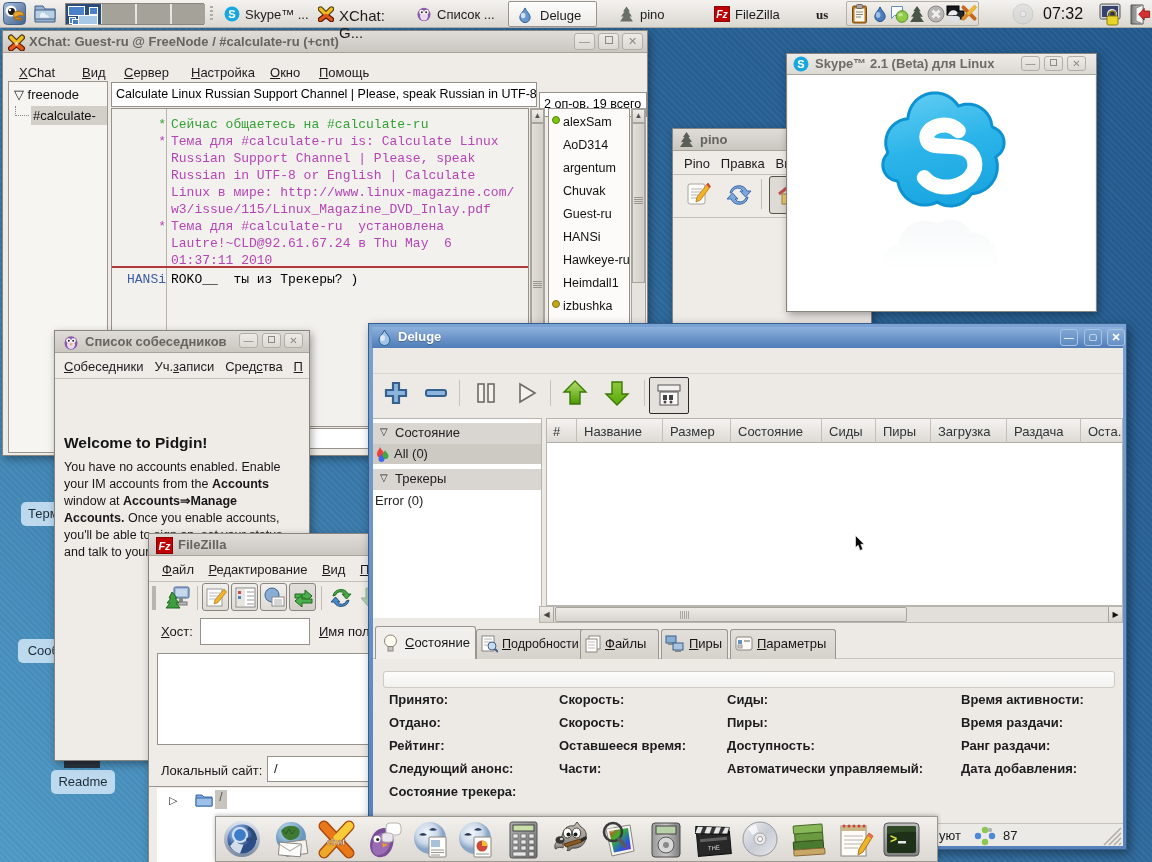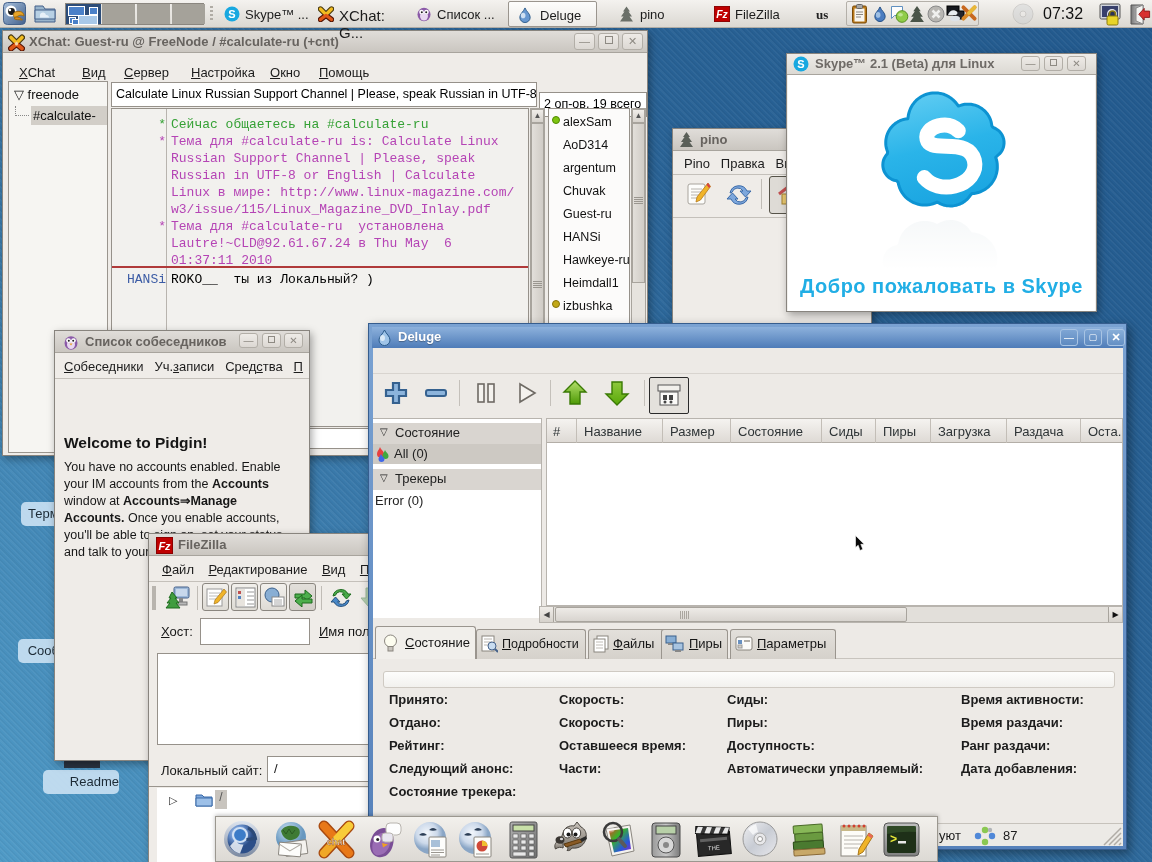--- a/index.html
+++ b/index.html
@@ -19,21 +19,21 @@
 .menu u { text-decoration:underline; }
 .deskl { position:absolute; background:rgba(200,224,242,0.92); border-radius:5px; color:#1d2b36; font-size:13px; text-align:center; }
 </style>
 </head>
 <body>
 <div id="stripes"></div>
 
 <div class="deskl" style="left:21px; top:502px; width:74px; height:24px; line-height:24px;">Терминал</div>
 <div class="deskl" style="left:18px; top:639px; width:90px; height:24px; line-height:24px;">Сообщения</div>
 <div class="abs" style="left:64px; top:756px; width:36px; height:12px; background:#2a3340; border-radius:6px 6px 0 0;"></div>
-<div class="deskl" style="left:43px; top:770px; width:76px; height:24px; line-height:24px;text-align:right;">Readme</div>
+<div class="deskl" style="left:51px; top:770px; width:64px; height:24px; line-height:24px;">Readme</div>
 
 <div class="win" id="xchat" style="left:2px; top:30px; width:646px; height:426px;">
   <div class="tbar">
     <svg class="abs" style="left:5px; top:3px;" width="17" height="17" viewBox="0 0 17 17">
       <g stroke-linecap="round" stroke-linejoin="round" fill="none">
       <path d="M3,3.5 L8.5,9 L14,3.5" stroke="#4a3a0e" stroke-width="6"></path>
       <path d="M3,14.5 L8.5,10 L14,14.5" stroke="#551505" stroke-width="6"></path>
       <path d="M3,3.5 L8.5,9 L14,3.5" stroke="#f2bc20" stroke-width="3.6"></path>
       <path d="M3,14.5 L8.5,10 L14,14.5" stroke="#e05818" stroke-width="3.6"></path>
       <path d="M8.5,9.3 L8.5,10" stroke="#f8d8a8" stroke-width="3"></path>
@@ -68,21 +68,21 @@
     <div class="abs" style="left:54px; top:0; width:1px; height:100%; background:#b8b4ae;"></div>
     <div class="abs" style="left:0; top:7px; width:54px; text-align:right;">
       <div style="height:17px; color:#35a135;">*</div>
       <div style="height:17px; color:#b544b5;">*</div>
       <div style="height:68px;"></div>
       <div style="height:17px; color:#b544b5;">*</div>
     </div>
     <div class="abs" style="left:59px; top:7px; white-space:pre;"><span style="color:#35a135;">Сейчас общаетесь на #calculate-ru</span><br><span style="color:#b544b5;">Тема для #calculate-ru is: Calculate Linux<br>Russian Support Channel | Please, speak<br>Russian in UTF-8 or English | Calculate<br>Linux в мире: http://www.linux-magazine.com/<br>w3/issue/115/Linux_Magazine_DVD_Inlay.pdf<br>Тема для #calculate-ru  установлена<br>Lautre!~CLD@92.61.67.24 в Thu May  6<br>01:37:11 2010</span></div>
     <div class="abs" style="left:0; top:157px; width:100%; height:2px; background:#b03a3a;"></div>
     <div class="abs" style="left:15px; top:162px; color:#3c5ca5;">HANSi</div>
-    <div class="abs" style="left:59px; top:162px; color:#000; white-space:pre;">ROKO__  ты из Локальный? )</div>
+    <div class="abs" style="left:59px; top:162px; color:#000; white-space:pre;">ROKO__  ты из Трекеры? )</div>
   </div>
 
   <div class="abs" style="left:527px; top:77px; width:15px; height:319px; background:#e6e3de; border:1px solid #a8a49d;">
     <div class="abs" style="left:0px; top:0px; width:13px; height:14px; background:linear-gradient(#f0ede9,#d6d2cc); border:1px solid #a8a49d; font-size:8px; text-align:center; line-height:12px; color:#555;">▲</div>
     <div class="abs" style="left:0px; top:14px; width:13px; height:291px; background:linear-gradient(90deg,#e2dfda,#d0ccc6); border:1px solid #a8a49d;"></div>
     <div class="abs" style="left:2px; top:172px; width:9px; height:1px; box-shadow:0 2px 0 #9a968f, 0 4px 0 #9a968f, 0 6px 0 #9a968f; background:#9a968f;"></div>
   </div>
 
   <div class="abs" style="left:545px; top:77px; width:82px; height:319px; background:#fcfbfa; border:1px solid #96918a; overflow:hidden; font-size:13px;">
     <div class="abs" style="left:3px; top:7px; width:8px; height:8px; border-radius:50%; background:#7ec410; border:1px solid #4f8a00;"></div>
@@ -181,21 +181,20 @@
         <path transform="rotate(-14 64 60)" d="M125.5,62.0 L125.9,64.2 L126.0,66.3 L125.8,68.5 L125.3,70.6 L124.5,72.7 L123.5,74.6 L122.1,76.5 L120.4,78.2 L118.3,79.7 L115.9,80.9 L113.8,82.1 L114.0,84.3 L114.0,86.4 L113.8,88.5 L113.4,90.5 L112.9,92.6 L112.3,94.5 L111.4,96.5 L110.5,98.3 L109.4,100.1 L108.2,101.8 L106.8,103.3 L105.3,104.8 L103.8,106.2 L102.1,107.4 L100.3,108.5 L98.5,109.4 L96.5,110.3 L94.6,110.9 L92.5,111.4 L90.5,111.8 L88.4,112.0 L86.3,112.0 L84.1,111.8 L82.0,111.5 L80.4,112.5 L78.9,113.8 L77.2,115.0 L75.5,116.1 L73.7,117.0 L71.8,117.7 L69.9,118.3 L68.0,118.7 L66.0,118.9 L64.0,119.0 L62.0,118.9 L60.0,118.7 L58.1,118.3 L56.2,117.7 L54.3,117.0 L52.5,116.1 L50.8,115.0 L49.1,113.8 L47.6,112.5 L46.1,111.3 L43.9,111.7 L41.8,111.9 L39.6,112.0 L37.5,111.9 L35.4,111.6 L33.3,111.2 L31.3,110.5 L29.3,109.8 L27.4,108.9 L25.6,107.8 L23.8,106.6 L22.2,105.3 L20.7,103.8 L19.3,102.3 L18.0,100.6 L16.8,98.9 L15.8,97.0 L15.0,95.1 L14.2,93.1 L13.7,91.0 L13.3,89.0 L13.1,86.8 L13.0,84.7 L13.1,82.6 L12.1,80.9 L9.7,79.7 L7.6,78.2 L5.9,76.5 L4.5,74.6 L3.5,72.7 L2.7,70.6 L2.2,68.5 L2.0,66.3 L2.1,64.2 L2.5,62.0 L3.2,59.9 L4.2,57.8 L5.6,55.9 L7.4,54.0 L9.6,52.4 L10.3,50.6 L10.1,48.5 L10.0,46.5 L10.1,44.5 L10.4,42.5 L10.9,40.5 L11.5,38.6 L12.3,36.8 L13.2,35.0 L14.3,33.3 L15.5,31.7 L16.9,30.2 L18.3,28.8 L19.9,27.6 L21.6,26.4 L23.4,25.5 L25.3,24.6 L27.3,24.0 L29.3,23.5 L31.4,23.1 L33.5,23.0 L35.7,23.1 L37.9,23.3 L38.7,21.5 L39.5,19.6 L40.5,17.8 L41.6,16.0 L42.8,14.3 L44.1,12.8 L45.5,11.3 L47.1,10.0 L48.7,8.7 L50.4,7.6 L52.2,6.7 L54.1,5.9 L56.0,5.2 L58.0,4.7 L60.0,4.3 L62.0,4.1 L64.0,4.0 L66.0,4.1 L68.0,4.3 L70.0,4.7 L72.0,5.2 L73.9,5.9 L75.8,6.7 L77.6,7.6 L79.3,8.7 L80.9,10.0 L82.5,11.3 L83.9,12.8 L85.2,14.3 L86.4,16.0 L87.5,17.8 L88.5,19.6 L89.3,21.5 L90.1,23.3 L92.3,23.1 L94.5,23.0 L96.6,23.1 L98.7,23.5 L100.7,24.0 L102.7,24.6 L104.6,25.5 L106.4,26.4 L108.1,27.6 L109.7,28.8 L111.1,30.2 L112.5,31.7 L113.7,33.3 L114.8,35.0 L115.7,36.8 L116.5,38.6 L117.1,40.5 L117.6,42.5 L117.9,44.5 L118.0,46.5 L117.9,48.5 L117.7,50.6 L118.4,52.4 L120.6,54.0 L122.4,55.9 L123.8,57.8 L124.8,59.9 Z" fill="#7899a8"></path>
       </g>
       <rect x="0" y="124" width="128" height="58" fill="url(#fad)"></rect>
       <defs>
           <linearGradient id="fad" x1="0" y1="0" x2="0" y2="1">
             <stop offset="0" stop-color="#ffffff" stop-opacity="0.5"></stop>
             <stop offset="1" stop-color="#ffffff" stop-opacity="1"></stop>
           </linearGradient>
         </defs>
     </svg>
-    <div class="abs" style="left:0; top:200px; width:307px; text-align:center; font-size:20px; font-weight:bold; color:#21aee5; letter-spacing:0.5px;">Добро пожаловать в Skype</div>
   </div>
 </div>
 
 <div class="win" id="filezilla" style="left:148px; top:533px; width:560px; height:340px;">
   <div class="tbar">
     <svg class="abs" style="left:7px; top:3px;" width="17" height="17" viewBox="0 0 17 17">
       <rect x="0.5" y="0.5" width="16" height="16" fill="#bf0000" stroke="#8a0000"></rect>
       <text x="8.5" y="12.5" text-anchor="middle" font-family="Liberation Sans" font-size="11" font-weight="bold" fill="#fff" font-style="italic">Fz</text>
     </svg>
     <div class="ttl" style="left:29px;">FileZilla</div>
@@ -394,21 +393,21 @@
         <svg class="abs" style="left:4px; top:5px;" width="17" height="18" viewBox="0 0 17 18">
           <rect x="1" y="1" width="12" height="15" fill="#fff" stroke="#8a867f"></rect>
           <g stroke="#b8b4ae">
               <path d="M3,4 h8 M3,7 h8 M3,10 h8"></path>
             </g>
           <circle cx="11" cy="11" r="4" fill="#c8dcf0" stroke="#44618a"></circle>
           <path d="M14,14 L17,17" stroke="#44618a" stroke-width="2"></path>
         </svg>
         <span class="abs" style="left:25px; top:7px; font-size:12.5px; color:#161616;"><u>П</u>одробности</span>
       </div>
-      <div class="abs" style="left:215px; top:3px; width:79px; height:30px; background:linear-gradient(#e3e0db,#d5d1cb); border:1px solid #9a958e; border-bottom:none; border-radius:3px 3px 0 0;">
+      <div class="abs" style="left:207px; top:3px; width:79px; height:30px; background:linear-gradient(#e3e0db,#d5d1cb); border:1px solid #9a958e; border-bottom:none; border-radius:3px 3px 0 0;">
         <svg class="abs" style="left:4px; top:5px;" width="17" height="18" viewBox="0 0 17 18">
           <rect x="4" y="1" width="11" height="13" fill="#fff" stroke="#8a867f"></rect>
           <rect x="1" y="4" width="11" height="13" fill="#fff" stroke="#8a867f"></rect>
           <g stroke="#c0bcb6">
               <path d="M3,7 h7 M3,10 h7 M3,13 h7"></path>
             </g>
         </svg>
         <span class="abs" style="left:24px; top:6px; font-size:13px; color:#161616;"><u>Ф</u>айлы</span>
       </div>
       <div class="abs" style="left:288px; top:3px; width:67px; height:30px; background:linear-gradient(#e3e0db,#d5d1cb); border:1px solid #9a958e; border-bottom:none; border-radius:3px 3px 0 0;">

